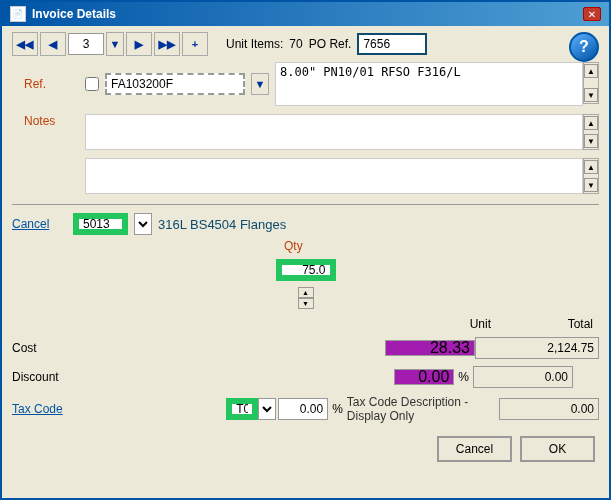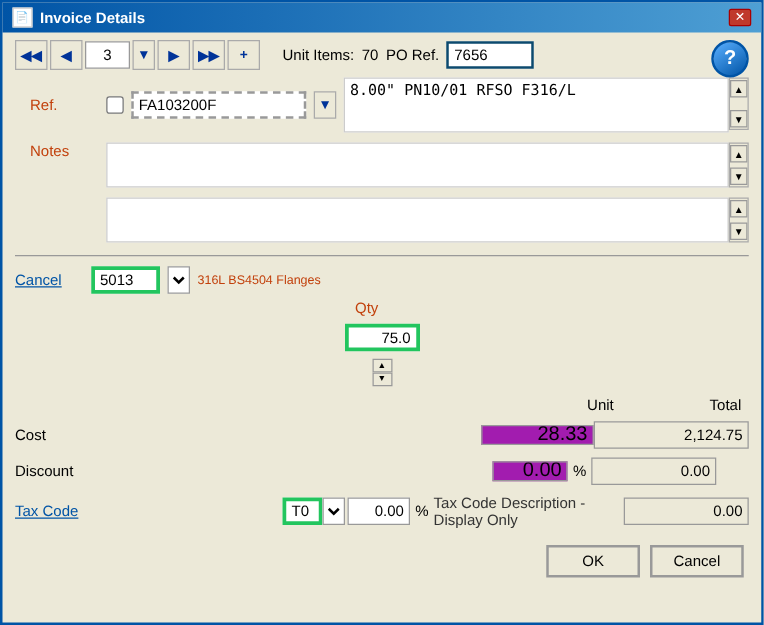--- a/index.html
+++ b/index.html
@@ -146,21 +146,21 @@
     .label-link {
       color: #0054a6;
       text-decoration: underline;
       cursor: pointer;
       font-size: 12px;
       min-width: 55px;
     }
 
     .text-input {
       height: 22px;
-      border: 3px solid #22c55e;
+      border: 6px solid #22c55e;
       background: white;
       padding: 2px 4px;
       font-size: 12px;
     }
 
     .ref-input {
       width: 140px;
       border: 2px dashed #999;
     }
 
@@ -226,22 +226,22 @@
       display: flex;
       align-items: center;
       gap: 6px;
     }
 
     .nominal-input {
       width: 55px;
     }
 
     .nominal-desc {
-      font-size: 10px;
-      color: #c2410c;
+      font-size: 13px;
+      color: #0c4a6e;
     }
 
     .qty-row {
       display: flex;
       align-items: center;
       gap: 6px;
       margin-bottom: 4px;
       flex-direction: column;
     }
 
@@ -512,18 +512,18 @@
       <select class="inline-select" style="width:18px; padding:0; height:22px;">
         <option>▼</option>
       </select>
       <input class="text-input tax-pct-input" type="text" value="0.00" style="width: 50px; margin-left: 2px;">
       <span class="pct-label" style="margin: 0 4px;">%</span>
       <span class="tax-desc-label" style="flex:1;">Tax Code Description - Display Only</span>
       <input class="text-input total-val-input" type="text" value="0.00" readonly="" style="width: 100px;">
     </div>
 
     <div class="button-row">
+      <button class="dialog-btn">Cancel</button>
       <button class="dialog-btn">OK</button>
-      <button class="dialog-btn">Cancel</button>
     </div>
 
   </div>
 </div>
 
 </body></html>

